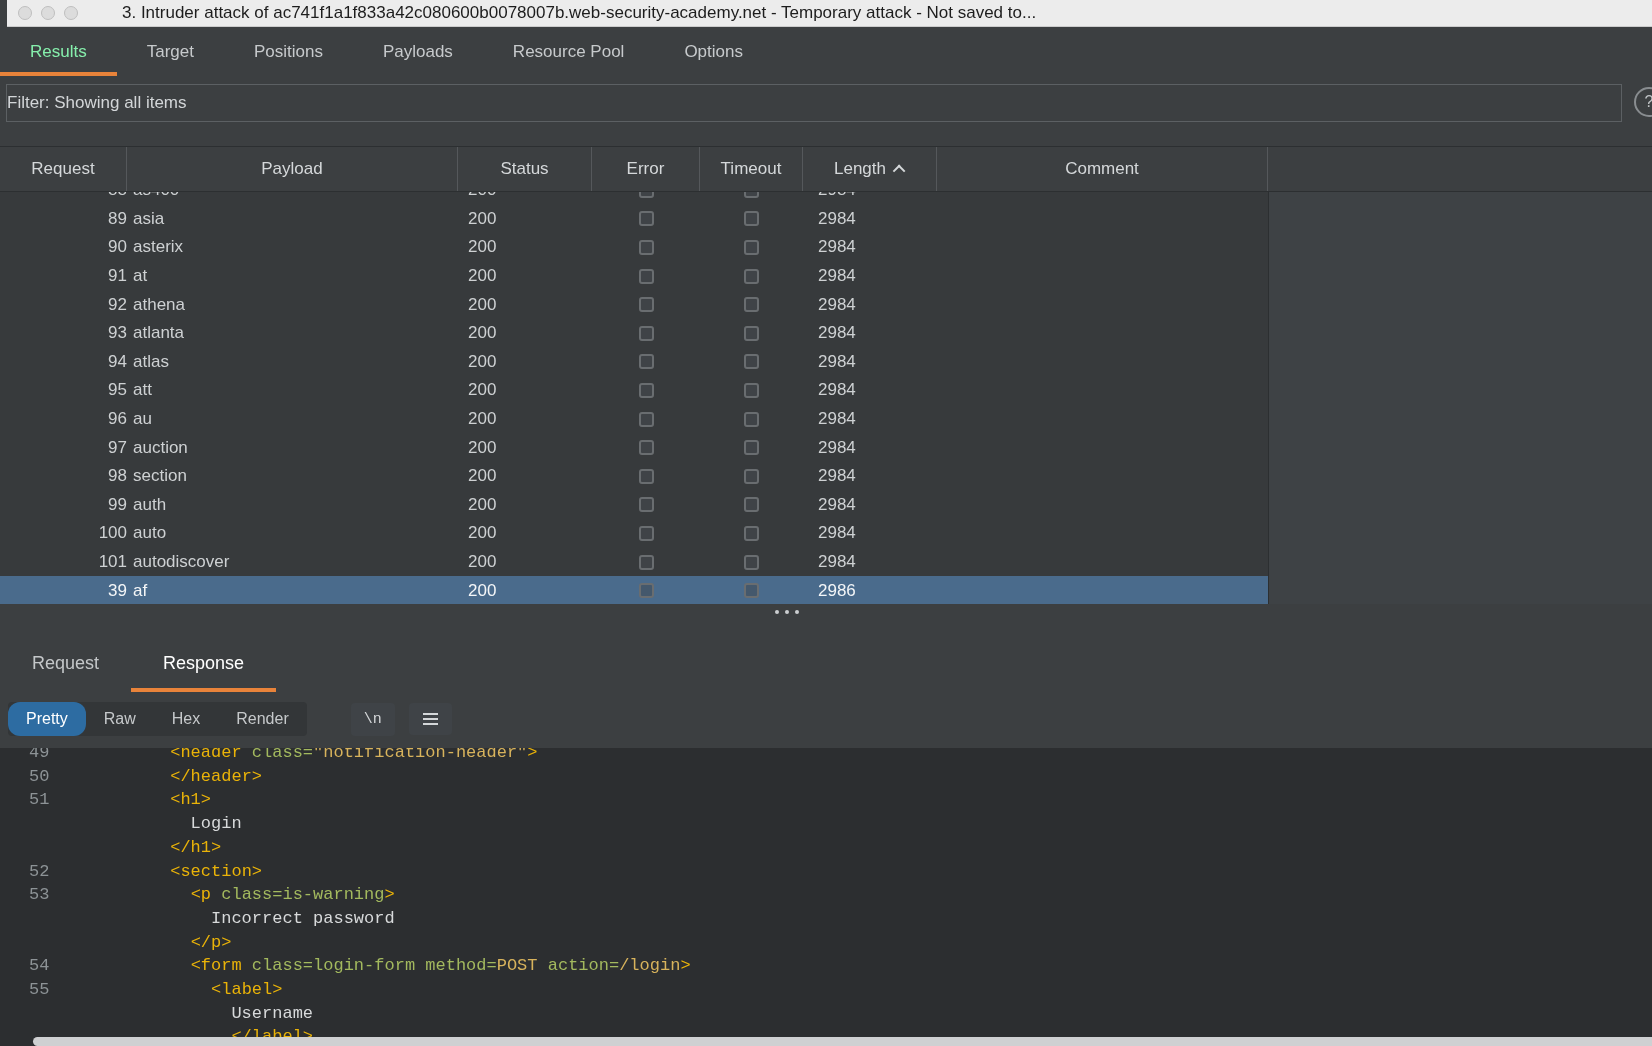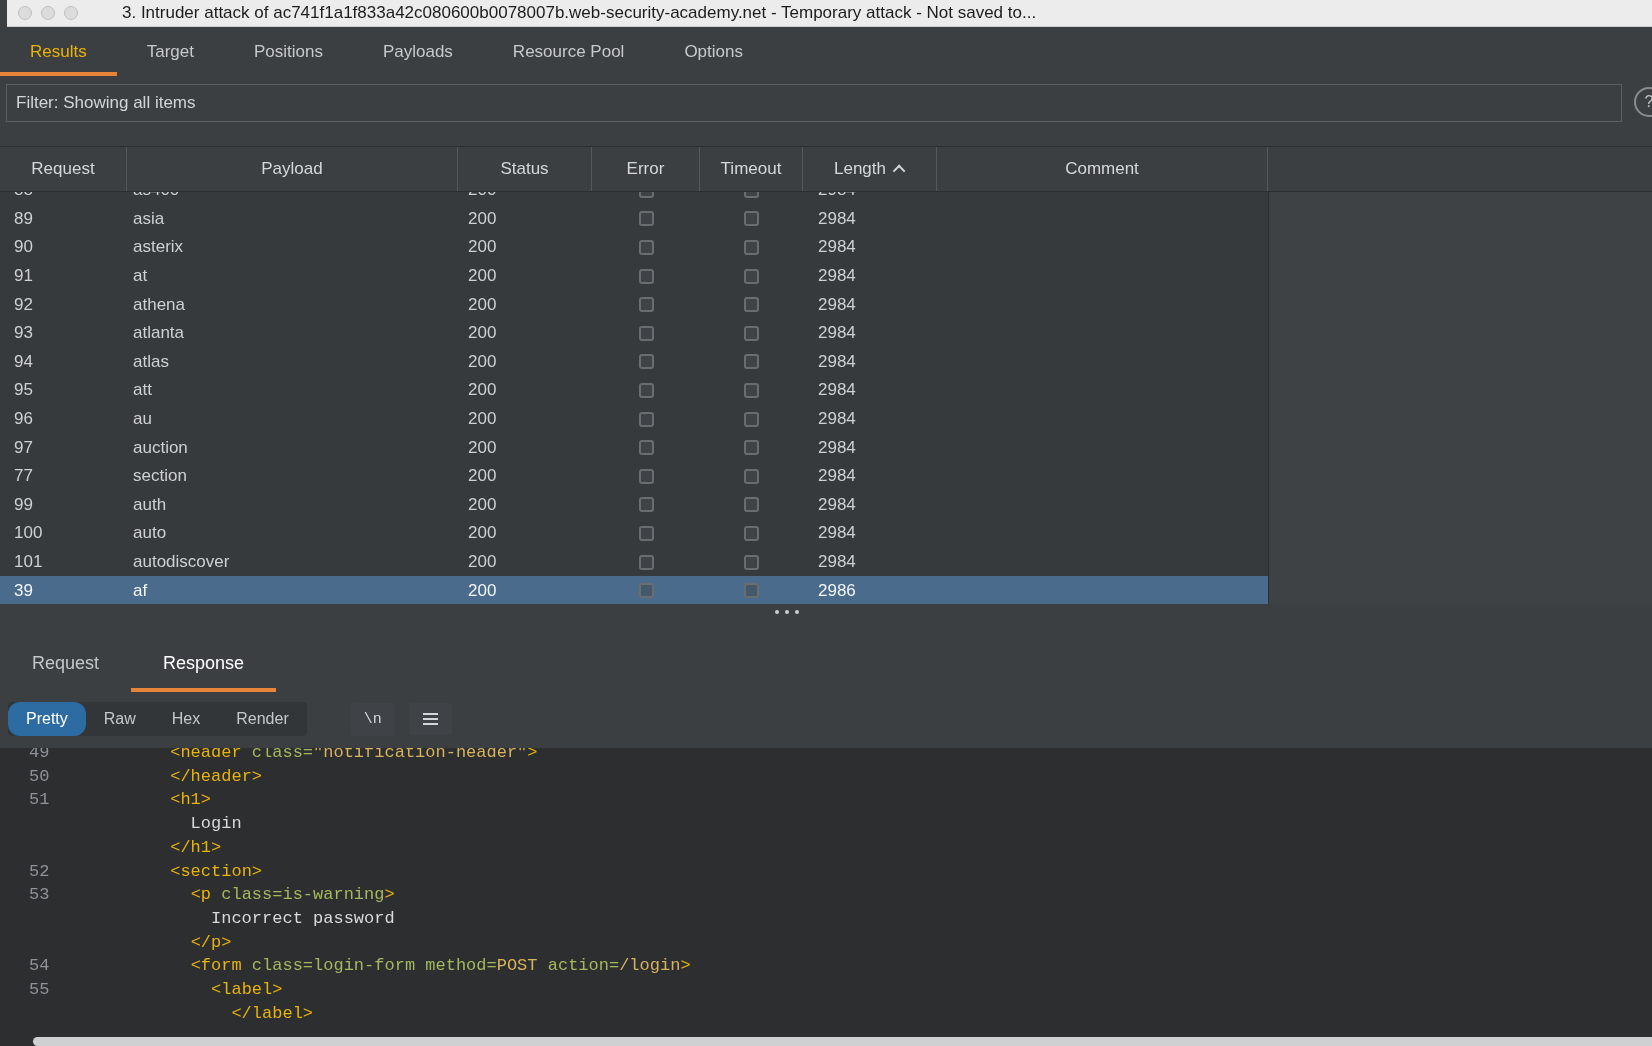--- a/index.html
+++ b/index.html
@@ -23,30 +23,30 @@
     margin-left:44px; font-size:17px; color:#1d1d1d;
     white-space:nowrap; overflow:hidden;
   }
 
   
   .tabbar { position:absolute; top:27px; left:0; right:0; height:49px; display:flex; background:#3c3f41; }
   .main-tab {
     padding:0 30px; display:flex; align-items:center;
     font-size:17px; color:#c7cacc; position:relative; cursor:default;
   }
-  .main-tab.active { color:#eab308; }
+  .main-tab.active { color:#86efac; }
   .main-tab.active::after {
     content:""; position:absolute; left:0; right:0; bottom:0; height:4px; background:#e8833a;
   }
 
   
   .filterbar {
     position:absolute; top:84px; left:6px; right:30px; height:38px;
     border:1px solid #5c6063; display:flex; align-items:center;
-    padding-left:9px; font-size:17px; color:#d3d6d8; background:#3c3f41;
+    padding-left:0; font-size:17px; color:#d3d6d8; background:#3c3f41;
   }
   .help-circle {
     position:absolute; top:87px; right:-12px; width:30px; height:30px;
     border:2px solid #898d90; border-radius:50%; color:#bfc3c5;
     display:flex; align-items:center; justify-content:center; font-size:16px;
     background:#3c3f41;
   }
 
   
   .thead {
@@ -71,21 +71,21 @@
     overflow:hidden; background:#373a3c;
   }
   .tbody-filler {
     position:absolute; top:192px; left:1268px; right:0; height:412px;
     background:#3e4245; border-left:1px solid #2c2f31;
   }
   .trow { display:flex; align-items:center; height:28.6px; font-size:17px; color:#ced1d3; }
   .trow:first-child { margin-top:-16px; }
   .trow.selected { background:#4a6b8c; color:#f4f6f8; }
   .td { overflow:hidden; white-space:nowrap; }
-  .td.w-request { padding-left:14px; }
+  .td.w-request { padding-left:5px;text-align:right; }
   .td.w-payload { padding-left:6px; }
   .td.w-status  { padding-left:10px; }
   .td.w-length  { padding-left:15px; }
   .td.center { display:flex; justify-content:center; padding:0; }
   .checkbox {
     width:15px; height:15px; border:2px solid #696d70; border-radius:3px; background:#3f4347;
   }
   .trow.selected .checkbox { background:#44586c; }
 
   
@@ -316,21 +316,21 @@
       <div class="td center w-error">
         <div class="checkbox"></div>
       </div>
       <div class="td center w-timeout">
         <div class="checkbox"></div>
       </div>
       <div class="td w-length">2984</div>
       <div class="td w-comment"></div>
     </div>
     <div class="trow">
-      <div class="td w-request">77</div>
+      <div class="td w-request">98</div>
       <div class="td w-payload">section</div>
       <div class="td w-status">200</div>
       <div class="td center w-error">
         <div class="checkbox"></div>
       </div>
       <div class="td center w-timeout">
         <div class="checkbox"></div>
       </div>
       <div class="td w-length">2984</div>
       <div class="td w-comment"></div>
@@ -421,18 +421,19 @@
     <div class="code-line"><span class="gutter">50</span><span class="content"><span>      </span><span class="tok-tag">&lt;/header&gt;</span></span></div>
     <div class="code-line"><span class="gutter">51</span><span class="content"><span>      </span><span class="tok-tag">&lt;h1&gt;</span></span></div>
     <div class="code-line"><span class="gutter"></span><span class="content"><span>        Login</span></span></div>
     <div class="code-line"><span class="gutter"></span><span class="content"><span>      </span><span class="tok-tag">&lt;/h1&gt;</span></span></div>
     <div class="code-line"><span class="gutter">52</span><span class="content"><span>      </span><span class="tok-tag">&lt;section&gt;</span></span></div>
     <div class="code-line"><span class="gutter">53</span><span class="content"><span>        </span><span class="tok-tag">&lt;p</span><span> </span><span class="tok-attr">class=</span><span class="tok-attr">is-warning</span><span class="tok-tag">&gt;</span></span></div>
     <div class="code-line"><span class="gutter"></span><span class="content"><span>          Incorrect password</span></span></div>
     <div class="code-line"><span class="gutter"></span><span class="content"><span>        </span><span class="tok-tag">&lt;/p&gt;</span></span></div>
     <div class="code-line"><span class="gutter">54</span><span class="content"><span>        </span><span class="tok-tag">&lt;form</span><span> </span><span class="tok-attr">class=</span><span class="tok-attr">login-form</span><span> </span><span class="tok-attr">method=</span><span class="tok-val">POST</span><span> </span><span class="tok-attr">action=</span><span class="tok-val">/login</span><span class="tok-tag">&gt;</span></span></div>
     <div class="code-line"><span class="gutter">55</span><span class="content"><span>          </span><span class="tok-tag">&lt;label&gt;</span></span></div>
+    <div class="code-line"><span class="gutter"></span><span class="content"><span>            Username</span></span></div>
     <div class="code-line"><span class="gutter"></span><span class="content"><span>            </span><span class="tok-tag">&lt;/label&gt;</span></span></div>
   </div>
 
 <div class="hscroll">
   <div class="hscroll-thumb"></div>
 </div>
 
 </body></html>

